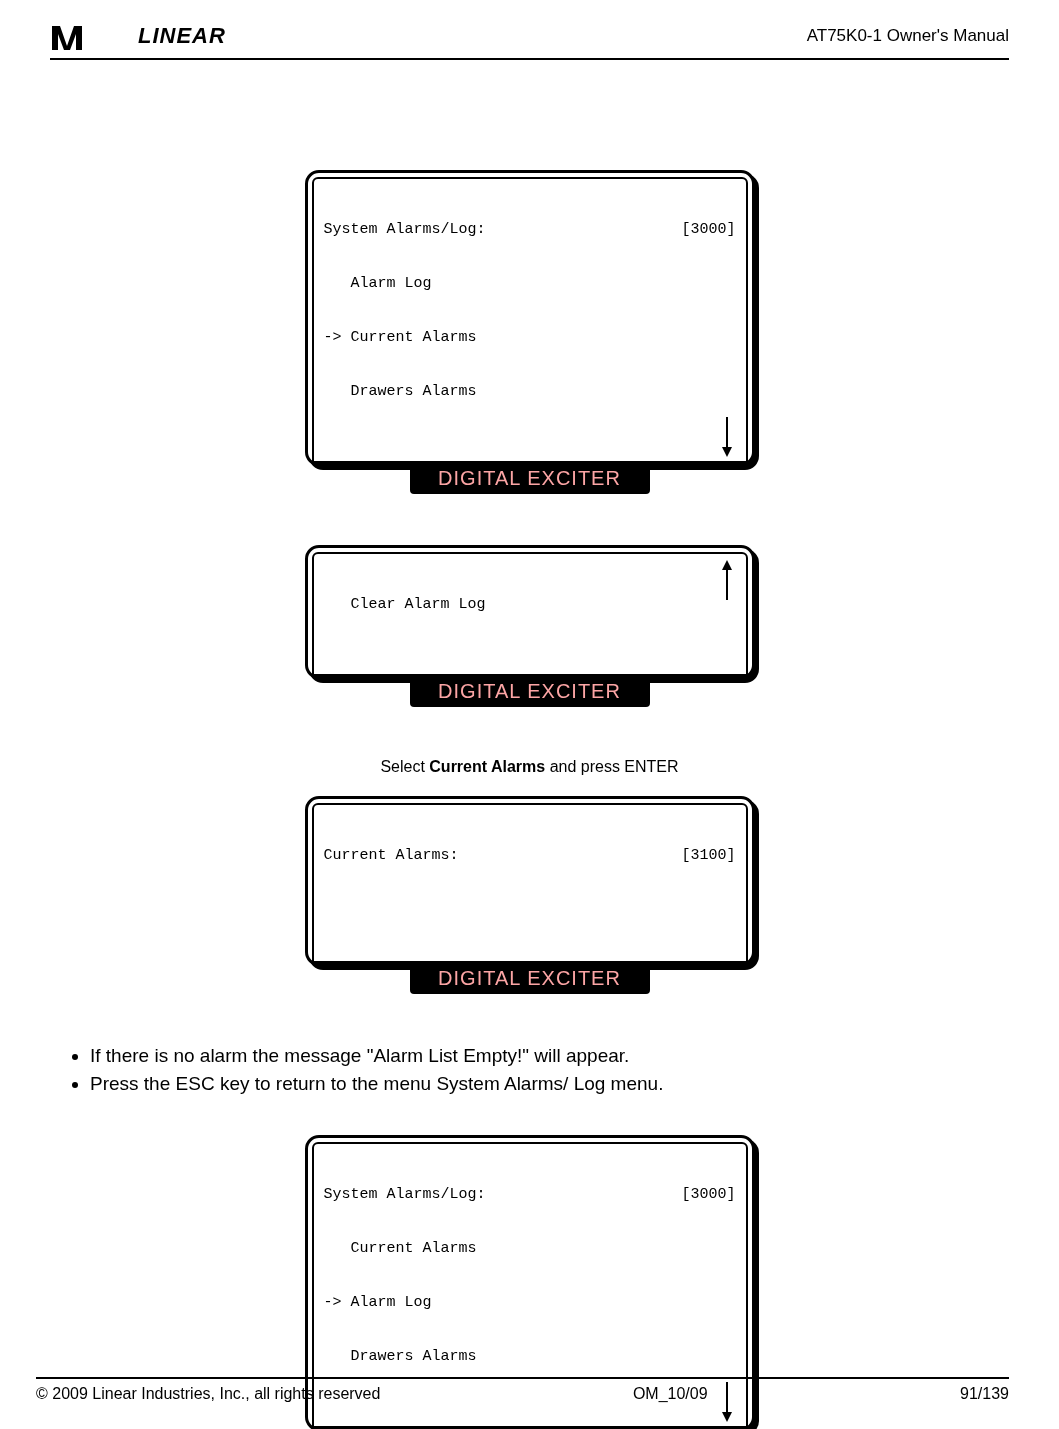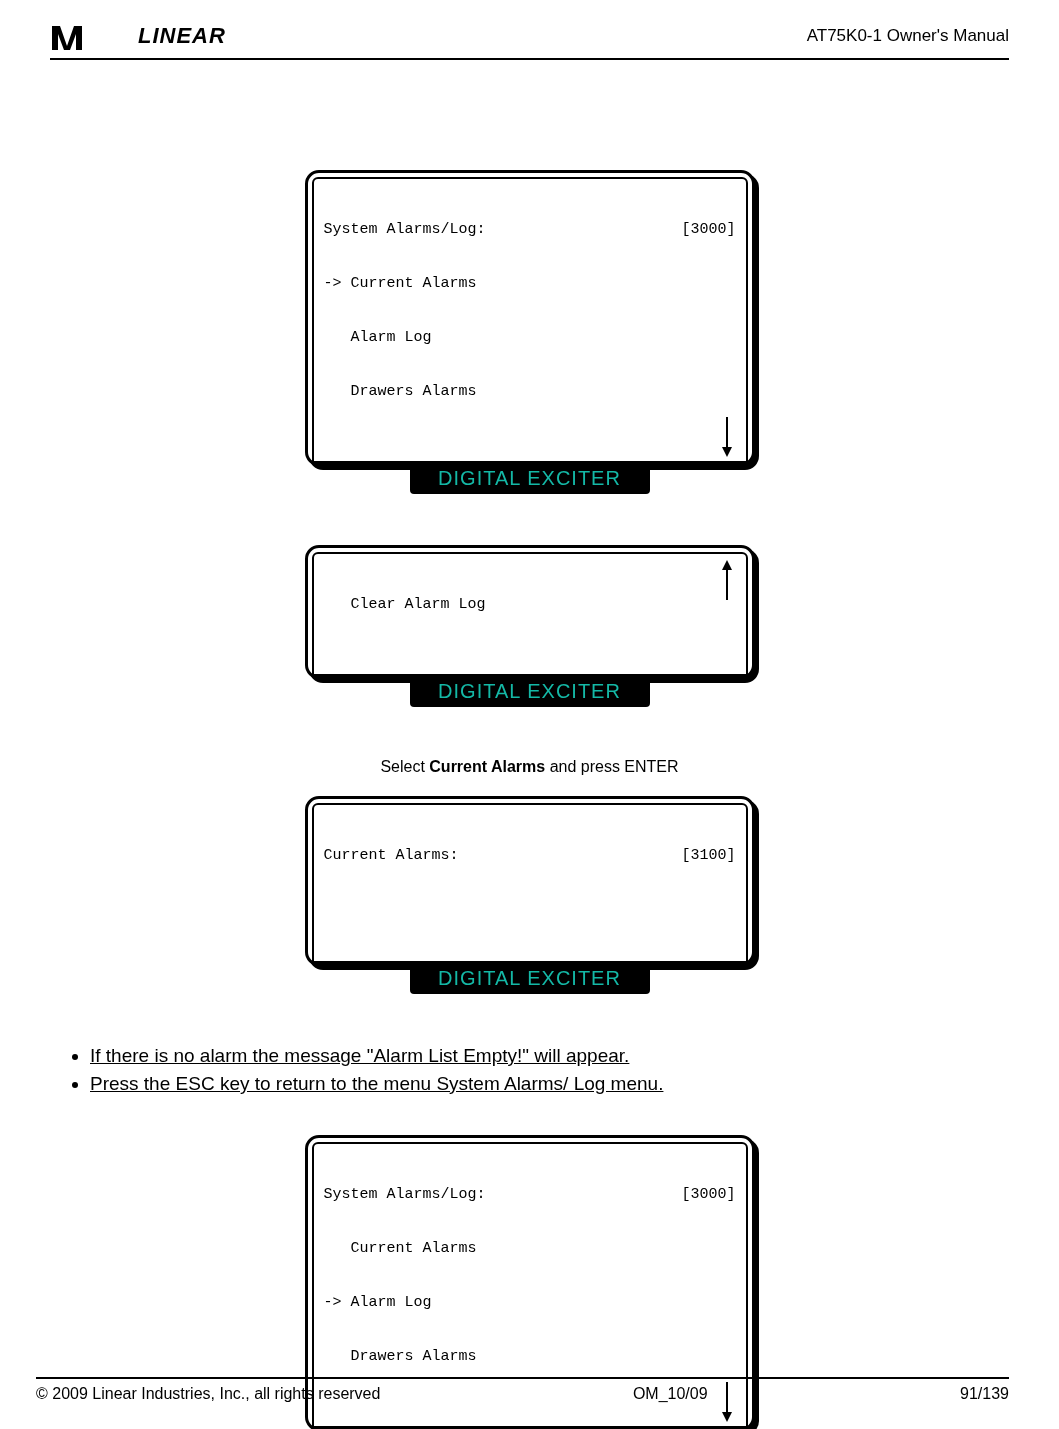--- a/index.html
+++ b/index.html
@@ -66,21 +66,21 @@
     padding: 6px 10px;
     font-family: Liberation Mono, monospace;
     font-size: 15px;
     line-height: 1.2;
     min-height: 78px;
     white-space: pre;
     position: relative;
   }
   .lcd-label {
     background: #000;
-    color: #14b8a6;
+    color: #fca5a5;
     font-family: Arial, sans-serif;
     font-size: 20px;
     font-weight: 400;
     letter-spacing: 1px;
     text-align: center;
     padding: 2px 10px 4px 10px;
     width: 240px;
     margin: 0 auto;
     position: relative;
     top: -1px;
@@ -97,21 +97,20 @@
   }
   .bullets {
     font-size: 19px;
     margin: 40px 0 40px 20px;
     padding: 0;
   }
   .bullets li {
     margin-bottom: 6px;
     list-style: disc;
     margin-left: 20px;
-    text-decoration: underline;
   }
   .footer {
     position: absolute;
     bottom: 26px;
     left: 36px;
     right: 50px;
     border-top: 2px solid #000;
     padding-top: 6px;
     display: flex;
     justify-content: space-between;
@@ -141,22 +140,22 @@
   </div>
 
   <div class="lcd-wrap">
     <div class="lcd">
       <div class="lcd-outer">
         <div class="lcd-inner">
           <div class="lcd-row">
             <span>System Alarms/Log:</span>
             <span>[3000]</span>
           </div>
+          <div>   Alarm Log</div>
           <div>-&gt; Current Alarms</div>
-          <div>   Alarm Log</div>
           <div>   Drawers Alarms</div>
           <svg class="arrow-svg" style="bottom:4px" viewBox="0 0 14 42">
             <line x1="7" y1="2" x2="7" y2="36" stroke="#000" stroke-width="2"></line>
             <polygon points="2,32 12,32 7,42" fill="#000"></polygon>
           </svg>
         </div>
       </div>
       <div class="lcd-label">DIGITAL EXCITER</div>
     </div>
   </div>

